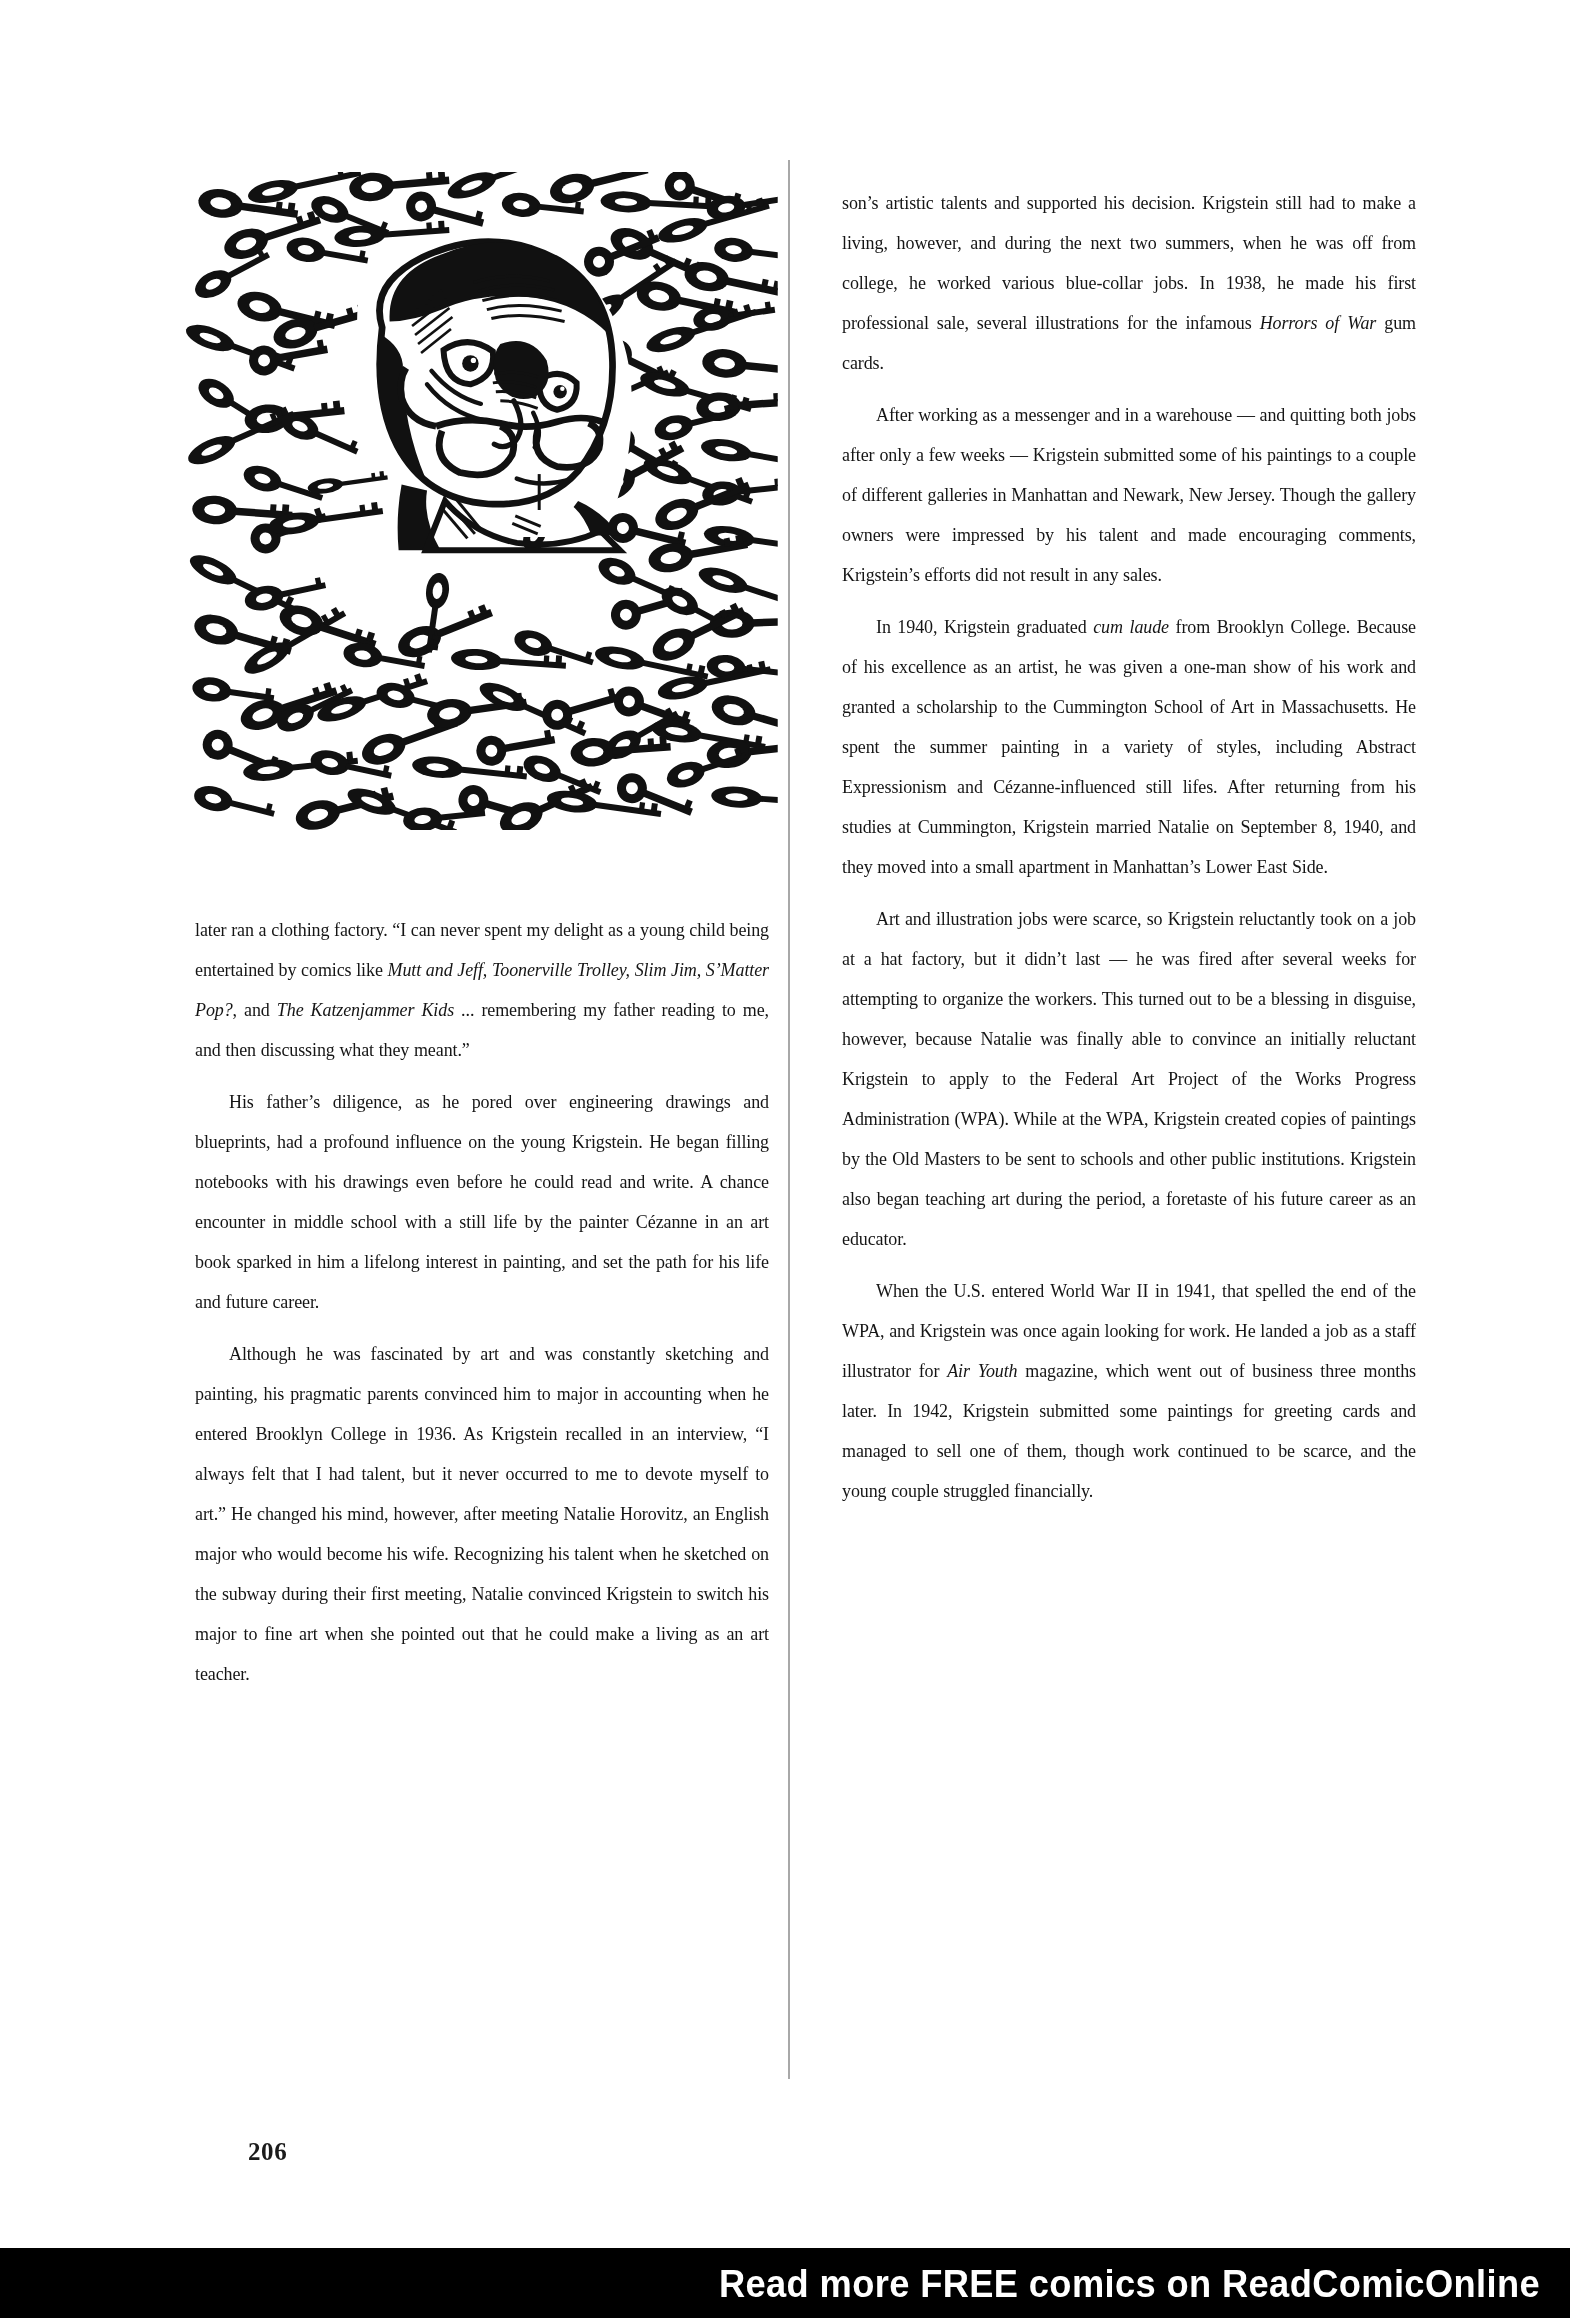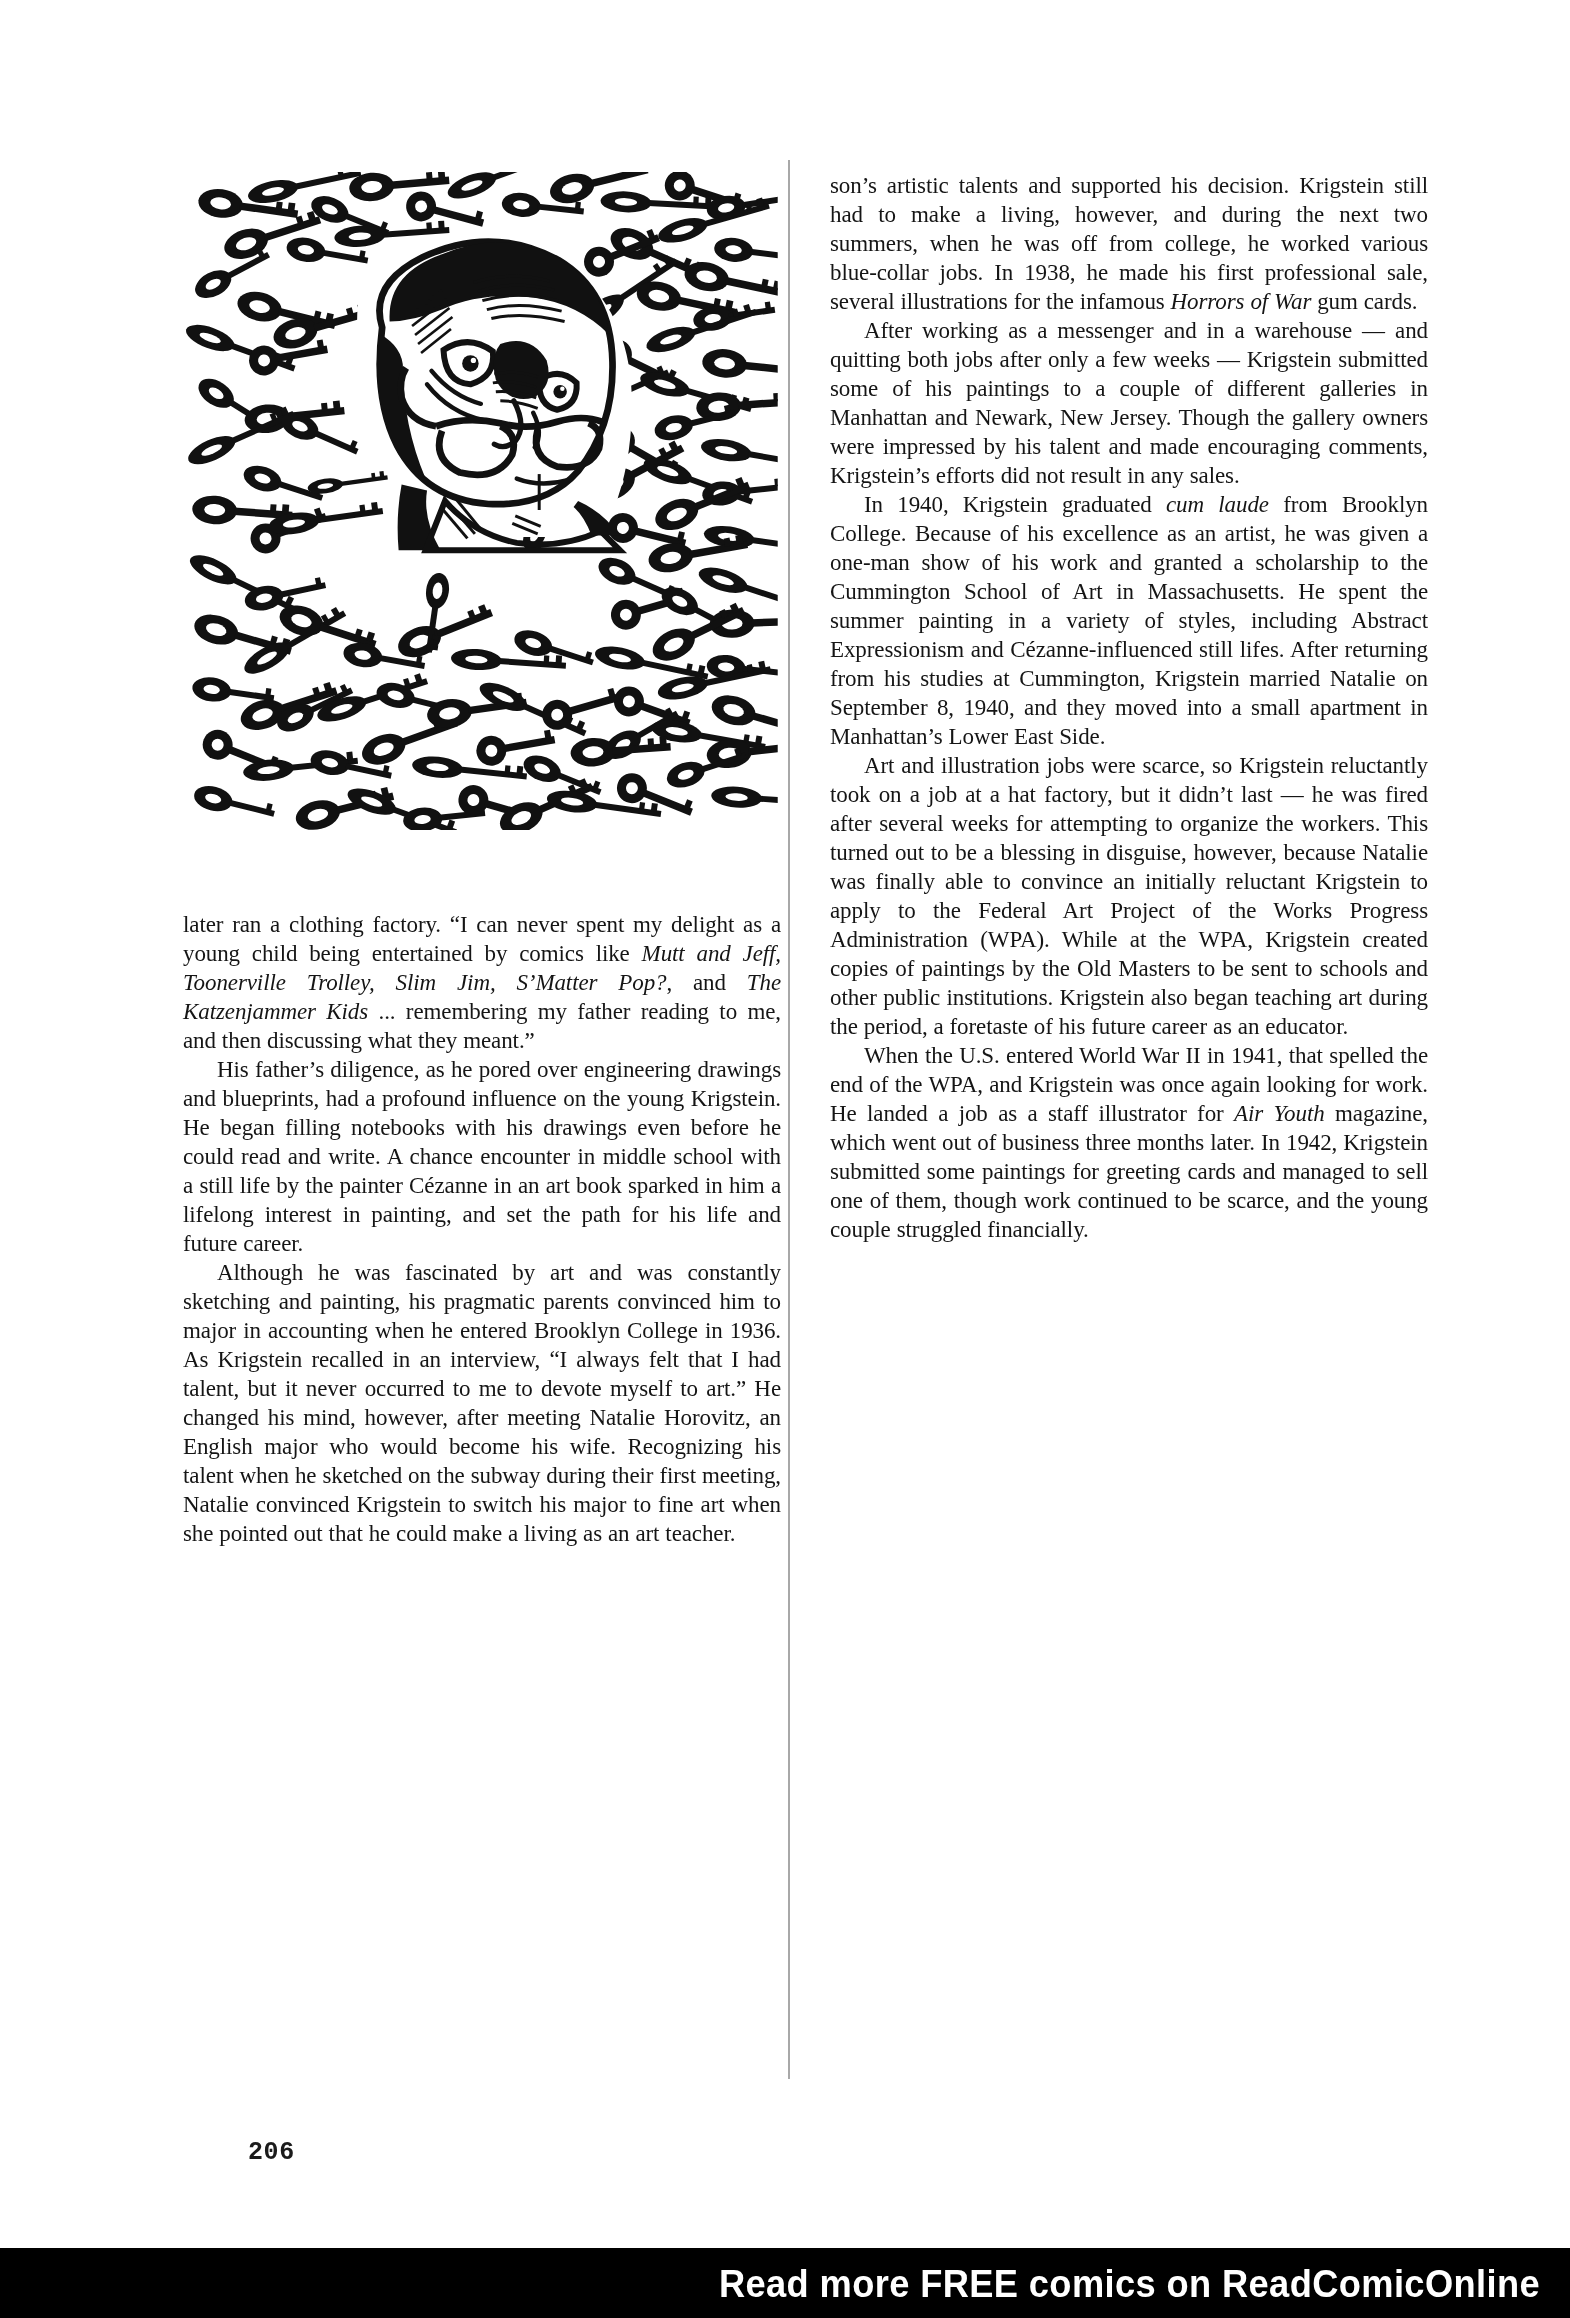--- a/index.html
+++ b/index.html
@@ -47,40 +47,40 @@
   #illustration {
     width: 595px;
     height: 658px;
     margin-bottom: 0;
     display: block;
   }
   #illustration svg { display: block; }
 
   
   .para {
-    font-size: 23px;
-    line-height: 29px;
+    font-size: 18px;
+    line-height: 40px;
     text-align: justify;
     text-justify: inter-word;
-    margin: 0;
+    margin: 12px;
     letter-spacing: -0.1px;
     word-spacing: 0.3px;
     -webkit-font-smoothing: antialiased;
   }
   .para.indent { text-indent: 34px; }
   .para i, .para em { font-style: italic; }
 
   #left-column .para-block { margin-top: 80px; }
 
   
   #page-number {
     position: absolute;
     left: 248px;
     top: 2138px;
-    font-family: Liberation Mono, monospace;
+    font-family: Liberation Serif, serif;
     font-weight: bold;
     font-size: 25px;
     letter-spacing: 0.6px;
     color: #1b1b1b;
   }
 
   
   #footer-banner {
     position: absolute;
     left: 0;

